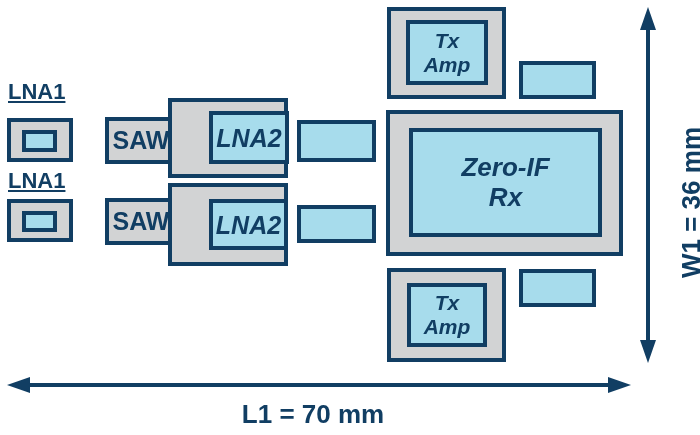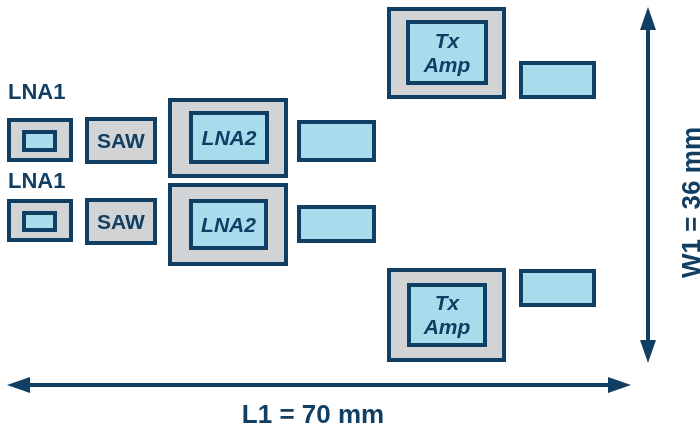--- a/index.html
+++ b/index.html
@@ -47,41 +47,42 @@
     color: var(--navy);
     font-weight: bold;
   }
   .side-label {
     position: absolute;
     color: var(--navy);
     font-weight: bold;
     font-size: 22px;
     line-height: 1.1;
     white-space: nowrap;
+    text-decoration: underline;
   }
   .dim-label {
     position: absolute;
     color: var(--navy);
     font-weight: bold;
     font-size: 26px;
     text-align: center;
     white-space: nowrap;
   }
   .rotated {
     transform: rotate(-90deg);
     transform-origin: 0 0;
   }
   .arrows {
     position: absolute;
     left: 0; top: 0;
     color: var(--navy);
     pointer-events: none;
   }
   .fs21 { font-size: 21px; }
-  .fs25 { font-size: 21px; }
+  .fs25 { font-size: 25px; margin-left: 20px; }
   .fs26 { font-size: 26px; }
 </style>
 </head>
 <body>
 
 <div class="canvas">
 
   <div class="side-label" style="left:8px; top:80px;">LNA1</div>
 
   <div class="module" style="left:7px; top:118px; width:66px; height:44px;">
@@ -117,20 +118,24 @@
 
   <div class="blue-rect" style="left:519px; top:61px; width:77px; height:38px;"></div>
 
   <div class="module" style="left:387px; top:268px; width:119px; height:94px;">
     <div class="die fs21" style="left:16px; top:11px; width:80px; height:64px;">Tx
 Amp</div>
   </div>
 
   <div class="blue-rect" style="left:519px; top:269px; width:77px; height:38px;"></div>
 
+  <div class="module" style="left:386px; top:110px; width:237px; height:146px;">
+    <div class="die fs26" style="left:19px; top:14px; width:193px; height:109px;">Zero-IF
+Rx</div>
+  </div>
 
   <svg class="arrows" width="700" height="435" viewBox="0 0 700 435">
     <g>
       <line x1="648" y1="27" x2="648" y2="343" stroke="currentColor" stroke-width="4"></line>
       <polygon points="648,7 640,30 656,30" fill="currentColor"></polygon>
       <polygon points="648,363 640,340 656,340" fill="currentColor"></polygon>
     </g>
     <g>
       <line x1="27" y1="385" x2="612" y2="385" stroke="currentColor" stroke-width="4"></line>
       <polygon points="7,385 30,377 30,393" fill="currentColor"></polygon>

